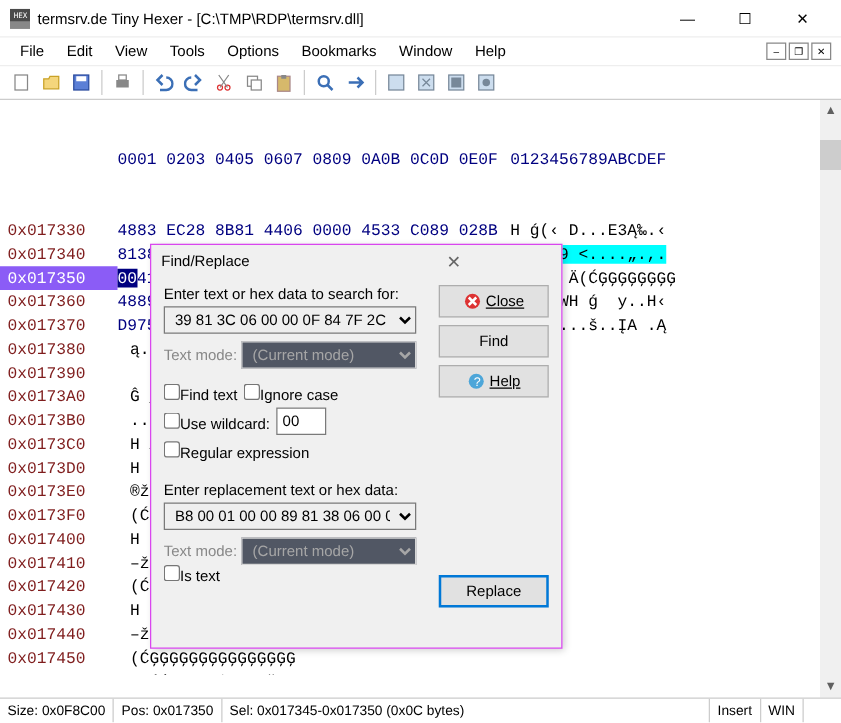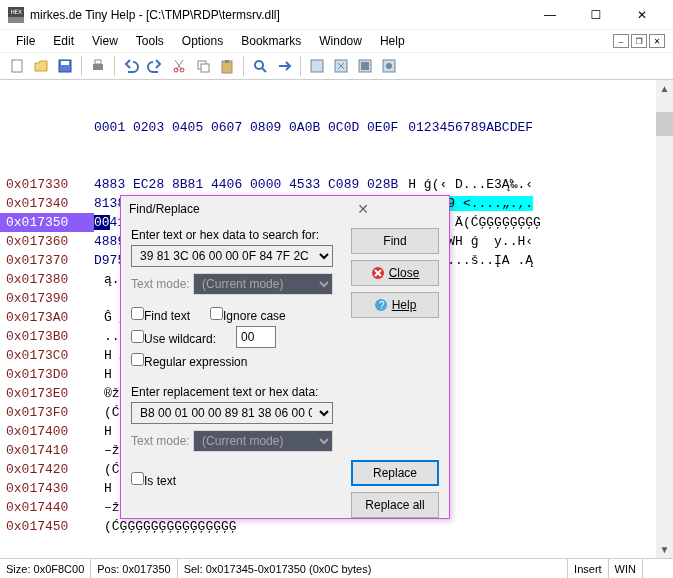--- a/index.html
+++ b/index.html
@@ -38,21 +38,21 @@
 .dlg-left { flex: 1; }
 .dlg-right { width: 88px; display: flex; flex-direction: column; gap: 6px; }
 .dlg-right button { height: 26px; font-size: 12px; background: #e1e1e1; border: 1px solid #adadad; cursor: pointer; display: flex; align-items: center; justify-content: center; gap: 4px; }
 .dlg-right button.primary { border: 2px solid #0078d7; }
 .dlg-left label { display: block; margin-bottom: 3px; }
 .dlg-left select, .dlg-left input[type=text] { width: 202px; height: 22px; font-size: 12px; border: 1px solid #7a7a7a; padding: 0 4px; }
 .dlg-left .disabled { color: #888; }
 .dlg-left .disabled select { background: #0f172a; color: #888; border-color: #ccc;}
 .chk { display: flex; align-items: center; gap: 6px; margin: 4px 0; }
 .chk input { width: 13px; height: 13px; }
-.chkrow { display: flex; gap: 20px; }
+.chkrow { display: flex; gap: 5px; }
 .wcinput { width: 40px !important; }
 .statusbar { position:absolute; bottom:0; left:0; right:0; height: 20px; border-top: 1px solid #ccc; display: flex; align-items: center; font-size: 11px; }
 .statusbar div { padding: 0 6px; border-right: 1px solid #ccc; height: 100%; display: flex; align-items: center; }
 .scrollbar { position: absolute; right: 0; top: 80px; bottom: 20px; width: 17px; background: #f0f0f0; }
 .scrollbar .thumb { position: absolute; left: 0; right: 0; top: 32px; height: 24px; background: #cdcdcd; }
 .scrollbar .arr { position: absolute; left: 0; right: 0; height: 17px; display:flex;align-items:center;justify-content:center;color:#606060;font-size:10px;}
 .scrollbar .up{top:0}.scrollbar .dn{bottom:0}
 svg { display: block; }
 .u { text-decoration: underline; }
 </style>
@@ -60,21 +60,21 @@
 <body>
 
 <div class="titlebar">
   <span class="appicon">
     <svg width="16" height="16">
         <rect width="16" height="16" fill="#4a4a4a"></rect>
         <text x="3" y="7" font-size="6" fill="#fff" font-family="monospace">HEX</text>
         <rect x="0" y="10" width="16" height="6" fill="#888"></rect>
       </svg>
   </span>
-  <span class="title">mirkes.de Tiny Help - [C:\TMP\RDP\termsrv.dll]</span>
+  <span class="title">termsrv.de Tiny Hexer - [C:\TMP\RDP\termsrv.dll]</span>
   <div class="winbtns">
     <div>—</div>
     <div>☐</div>
     <div>✕</div>
   </div>
 </div>
 
 <div class="menubar">
   <span>File</span>
   <span>Edit</span>
@@ -222,46 +222,43 @@
         <input type="text" class="wcinput" value="00" style="">
       </div>
       <label class="chk"><input type="checkbox" style=""><span>Regular expression</span></label>
 
       <label style="margin-top:16px">Enter replacement text or hex data:</label>
       <select><option>B8 00 01 00 00 89 81 38 06 00 00 90</option></select>
       <div class="disabled" style="margin-top:6px">
         <span>Text mode:</span>
         <select disabled="" style="width:140px"><option>(Current mode)</option></select>
       </div>
-      <label class="chk" style="margin-top:20px"><input type="checkbox" style=""><span>Is text</span></label>
+      <label class="chk" style="margin-top:0"><input type="checkbox" style=""><span>Is text</span></label>
     </div>
     <div class="dlg-right">
-      <button>
-          <span>Find</span>
-        </button>
       <button>
           <svg width="14" height="14">
             <circle cx="7" cy="7" r="6" fill="#d33"></circle>
             <path d="M4 4l6 6M10 4l-6 6" stroke="#fff" stroke-width="2"></path>
           </svg>
           <span class="u">Close</span>
         </button>
       <button>
+          <span>Find</span>
+        </button>
+      <button>
           <svg width="14" height="14">
             <circle cx="7" cy="7" r="6" fill="#4da6d9"></circle>
             <text x="5" y="11" font-size="10" fill="#fff">?</text>
           </svg>
           <span class="u">Help</span>
         </button>
       <div style="height:130px"></div>
       <button class="primary">
           <span>Replace</span>
-        </button>
-      <button>
-          <span>Replace all</span>
         </button>
     </div>
   </div>
 </div>
 
 <div class="statusbar">
   <div>Size: 0x0F8C00</div>
   <div>Pos: 0x017350</div>
   <div style="flex:1">Sel: 0x017345-0x017350 (0x0C bytes)</div>
   <div>Insert</div>

